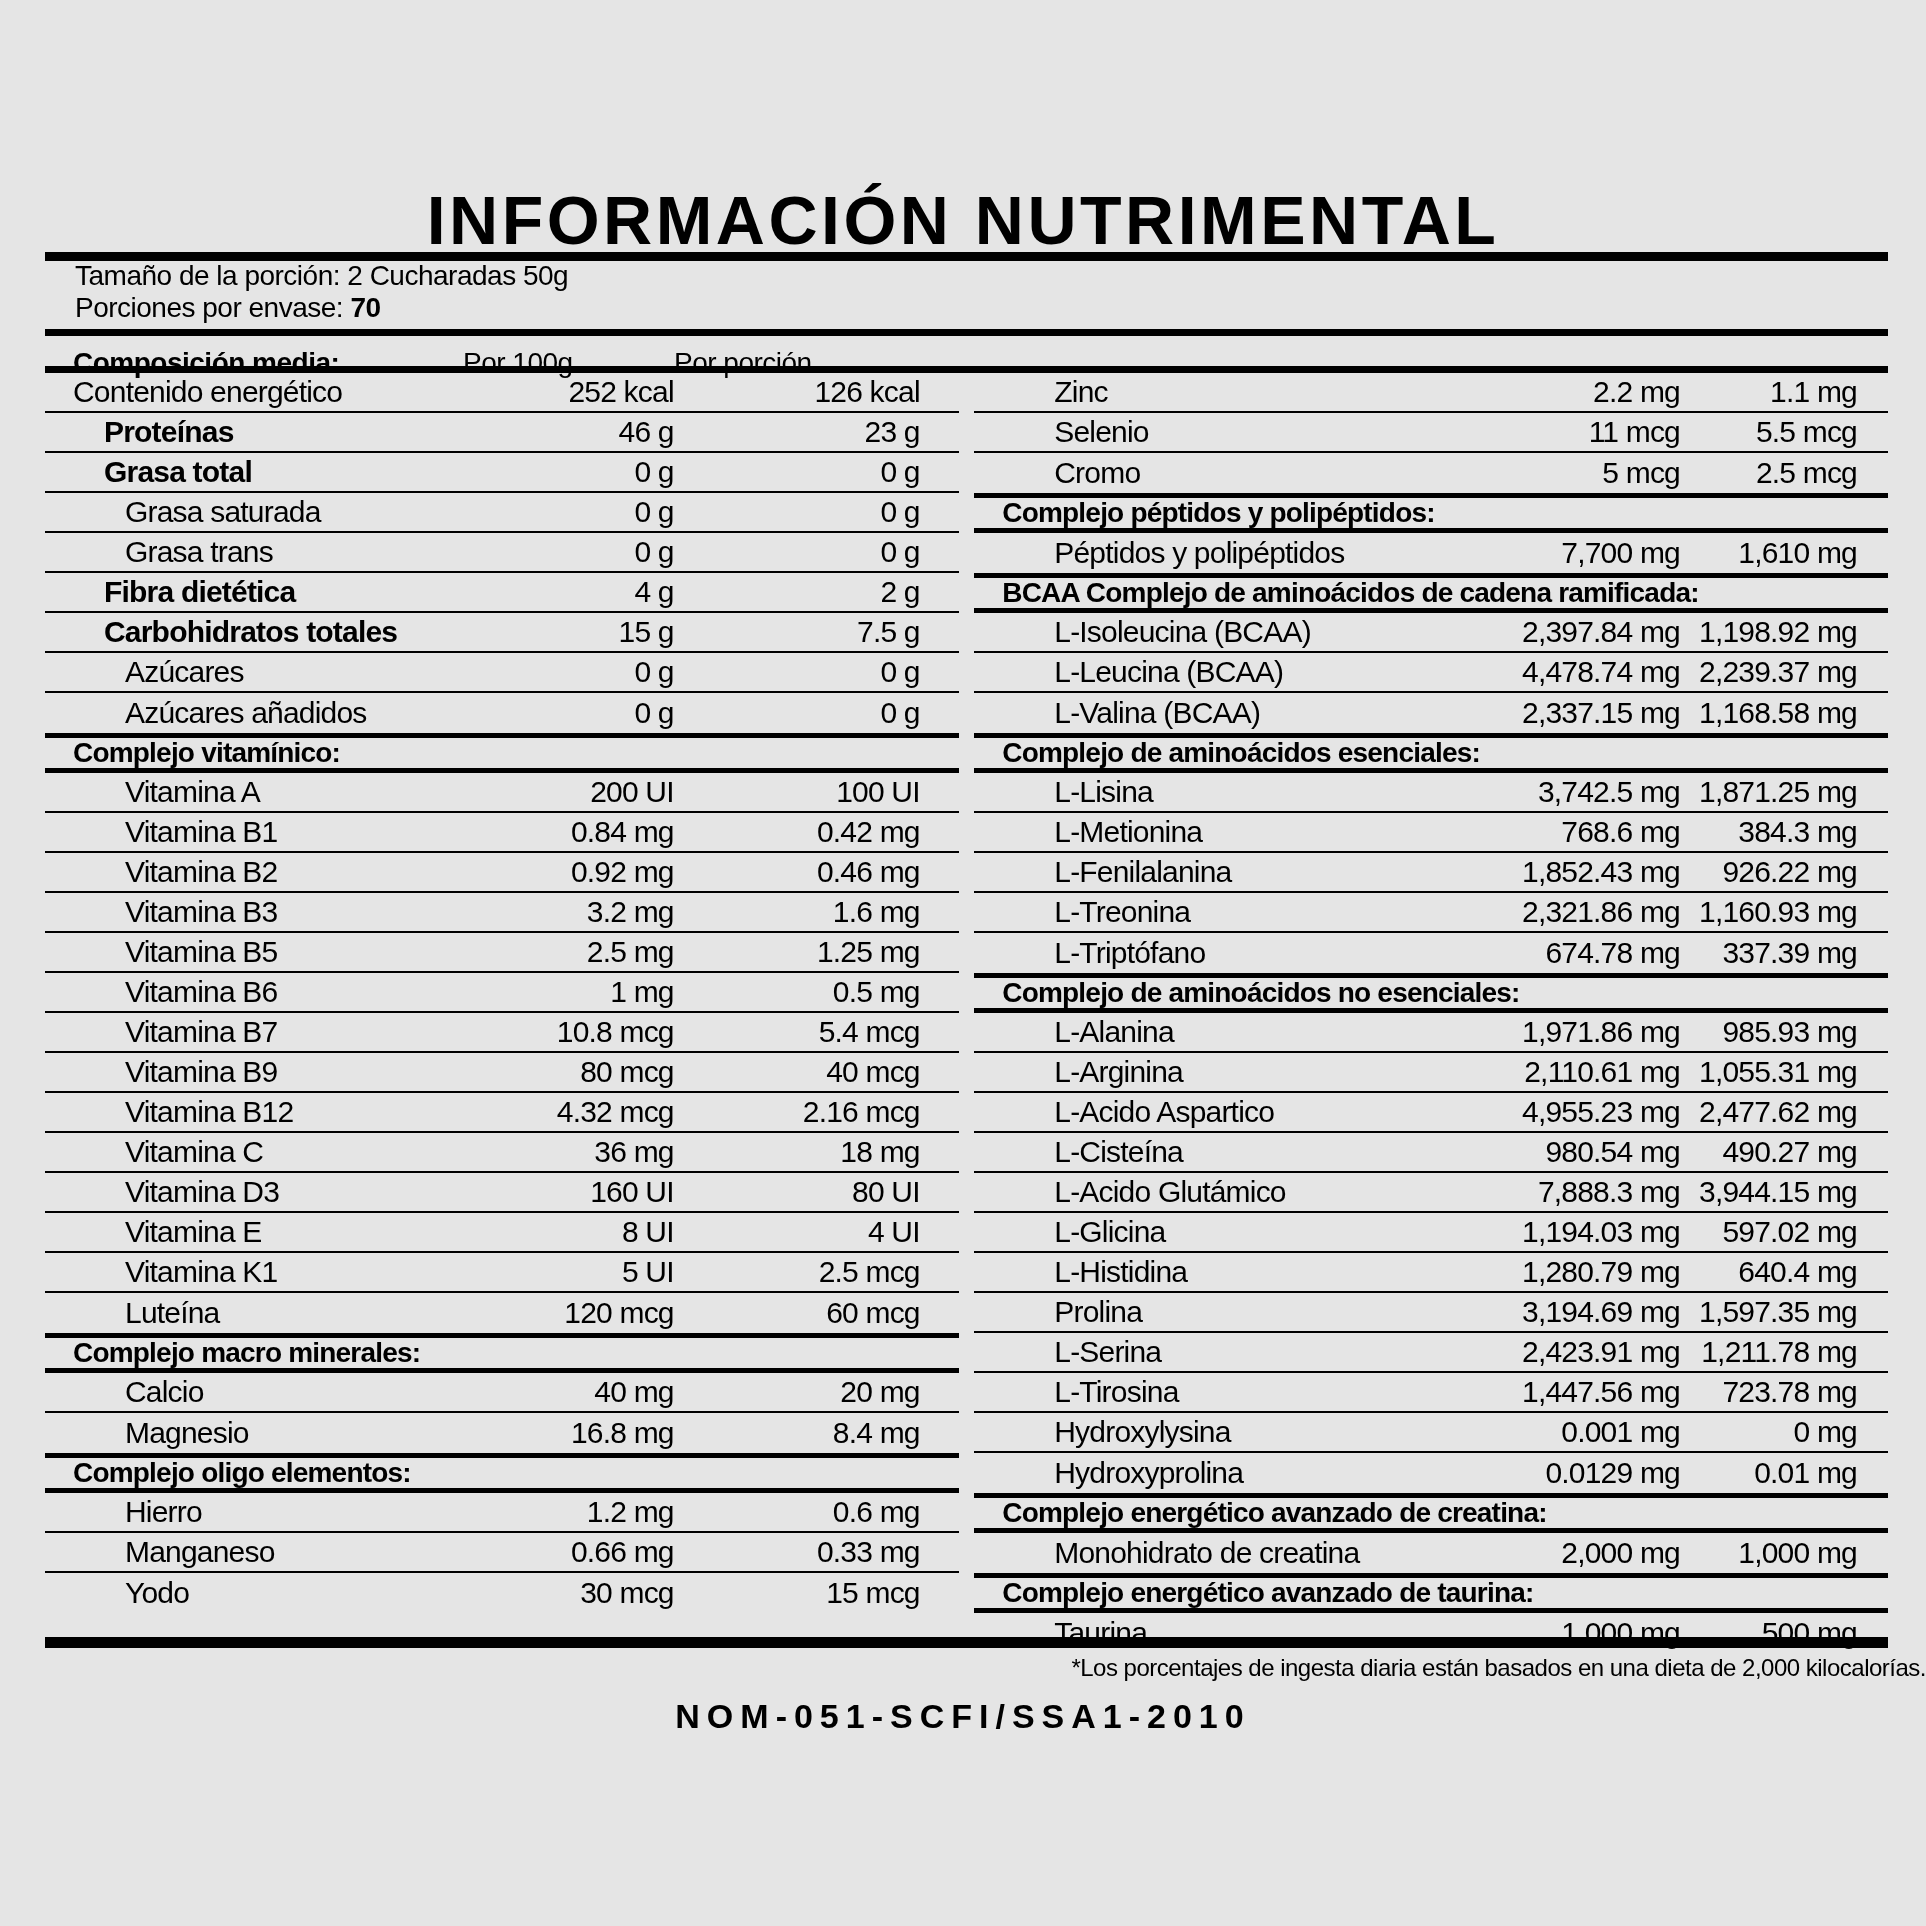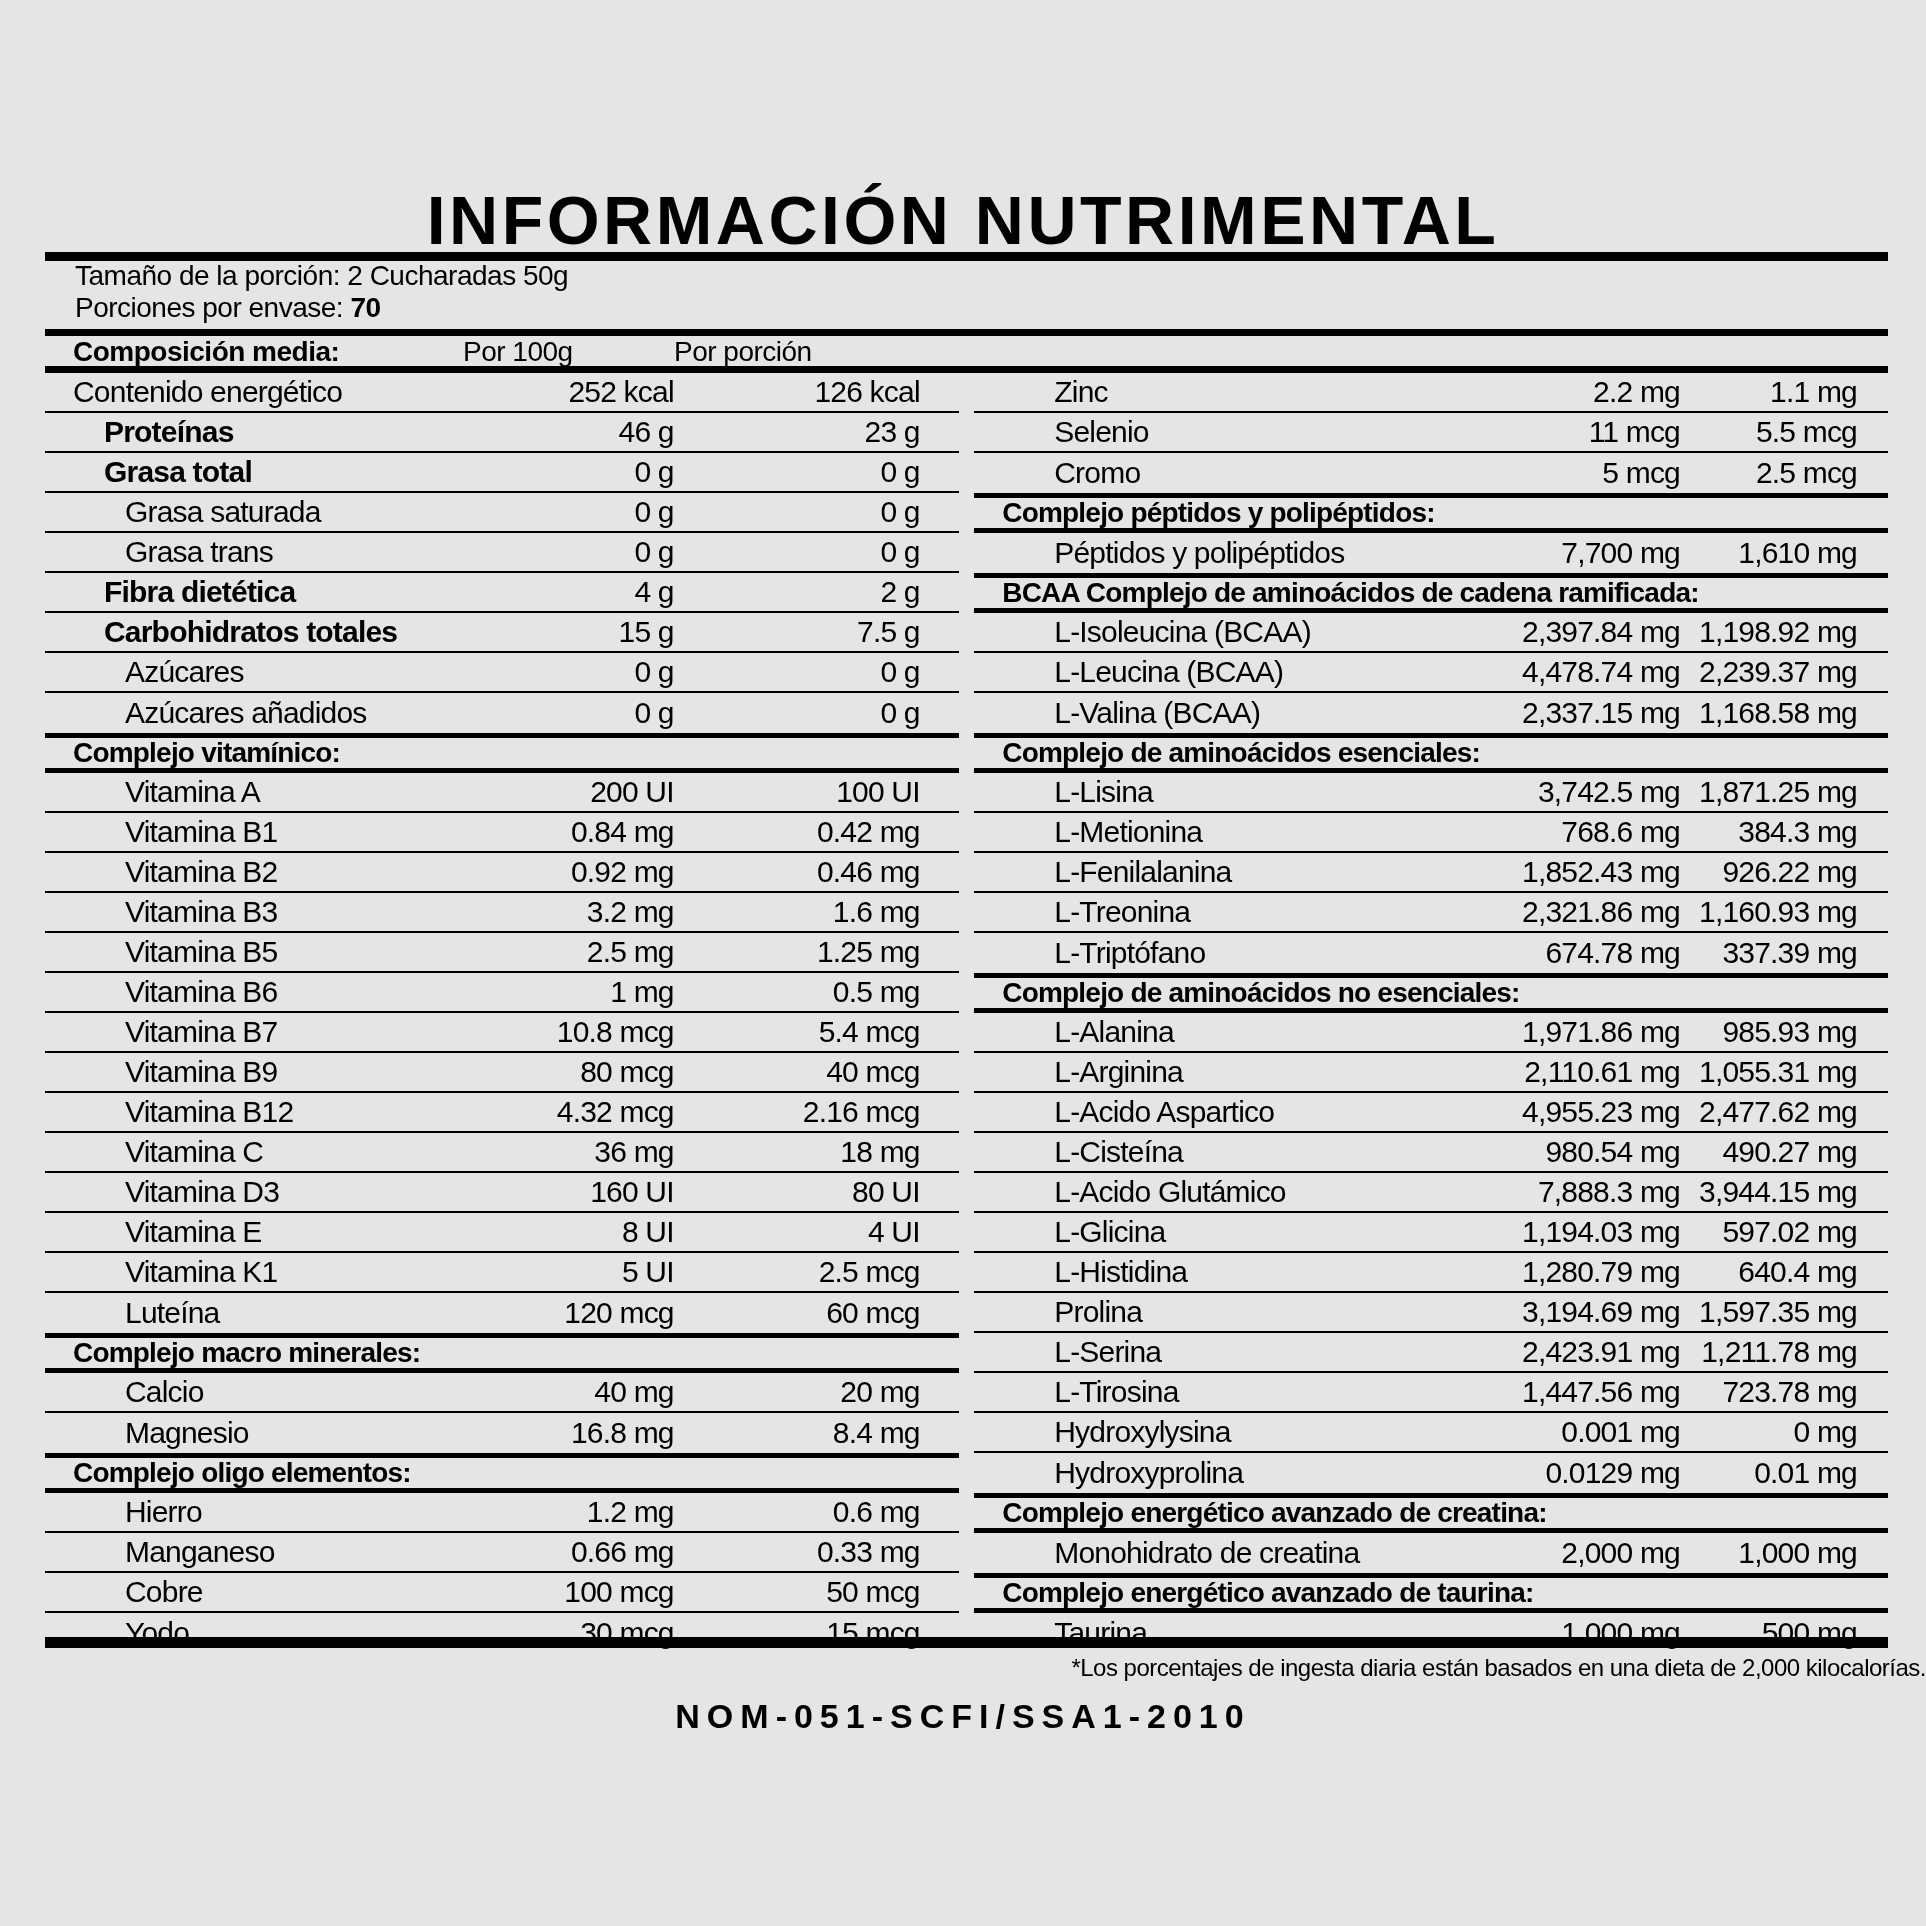--- a/index.html
+++ b/index.html
@@ -9,21 +9,21 @@
               font-size:68px;font-weight:bold;letter-spacing:3.5px;white-space:nowrap;}
   .bar{position:absolute;left:45px;width:1843px;background:#000;}
   .bar-1{top:252px;height:9px;}
   .bar-2{top:329px;height:7px;}
   .bar-3{top:366px;height:7px;}
   .bar-bottom{top:1637px;height:11px;}
   .serving{position:absolute;left:75px;top:260px;font-size:28px;line-height:32px;letter-spacing:-0.5px;}
   .serving .bold{font-weight:bold;}
   .col-header{position:absolute;left:45px;top:336px;width:914px;height:30px;box-sizing:border-box;
               display:grid;grid-template-columns:1fr 211px 246px;align-items:center;
-              padding:0 39px 0 28px;font-size:28px;letter-spacing:-0.5px;white-space:nowrap;}
+              padding:11px 39px 0 28px;font-size:28px;letter-spacing:-0.5px;white-space:nowrap;}
   .col-header .h0{font-weight:bold;}
   .col-header .h1,.col-header .h2{text-align:left;}
   .columns{position:absolute;left:45px;top:373px;width:1843px;display:flex;gap:15.5px;}
   .col{width:914px;}
   .row{height:40px;box-sizing:border-box;display:grid;align-items:center;
        border-bottom:2px solid #000;font-size:30px;line-height:1;letter-spacing:-0.8px;white-space:nowrap;}
   .col-left  .row{grid-template-columns:1fr 211px 246px;padding:0 39px 0 28px;}
   .col-right .row{grid-template-columns:1fr 281px 177px;padding:0 31px 0 28px;}
   .row .v1,.row .v2{text-align:right;}
   .row.indent .lab{padding-left:52px;}
@@ -207,25 +207,20 @@
           <span class="lab">Hierro</span>
           <span class="v1">1.2 mg</span>
           <span class="v2">0.6 mg</span>
         </div>
         <div class="row indent">
           <span class="lab">Manganeso</span>
           <span class="v1">0.66 mg</span>
           <span class="v2">0.33 mg</span>
         </div>
         <div class="row indent">
-          <span class="lab">Cobre</span>
-          <span class="v1">100 mcg</span>
-          <span class="v2">50 mcg</span>
-        </div>
-        <div class="row indent">
           <span class="lab">Yodo</span>
           <span class="v1">30 mcg</span>
           <span class="v2">15 mcg</span>
         </div>
       </div>
     <div class="col col-right">
         <div class="row indent">
           <span class="lab">Zinc</span>
           <span class="v1">2.2 mg</span>
           <span class="v2">1.1 mg</span>

